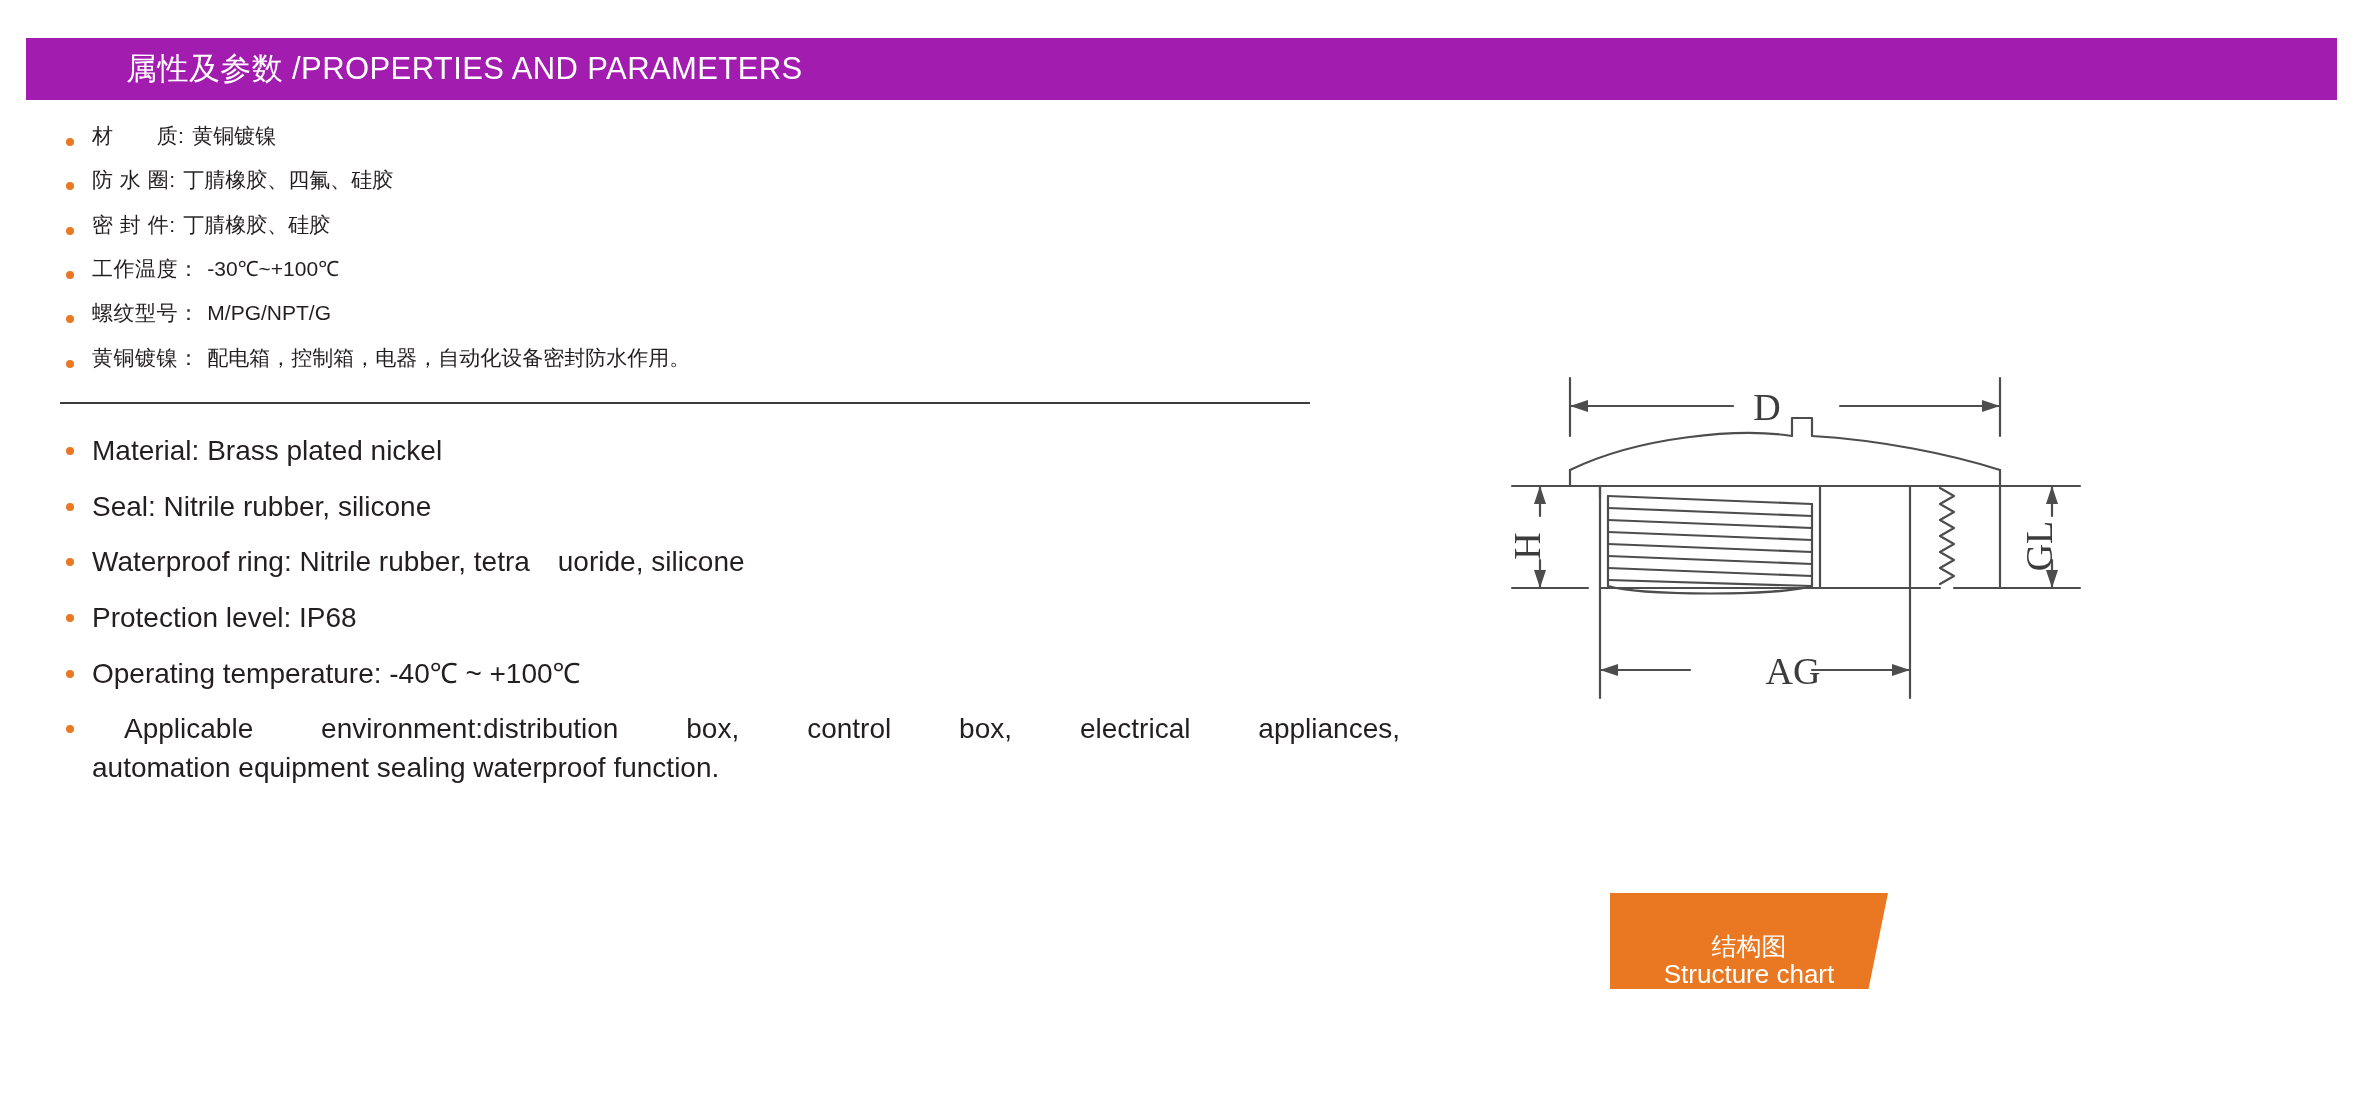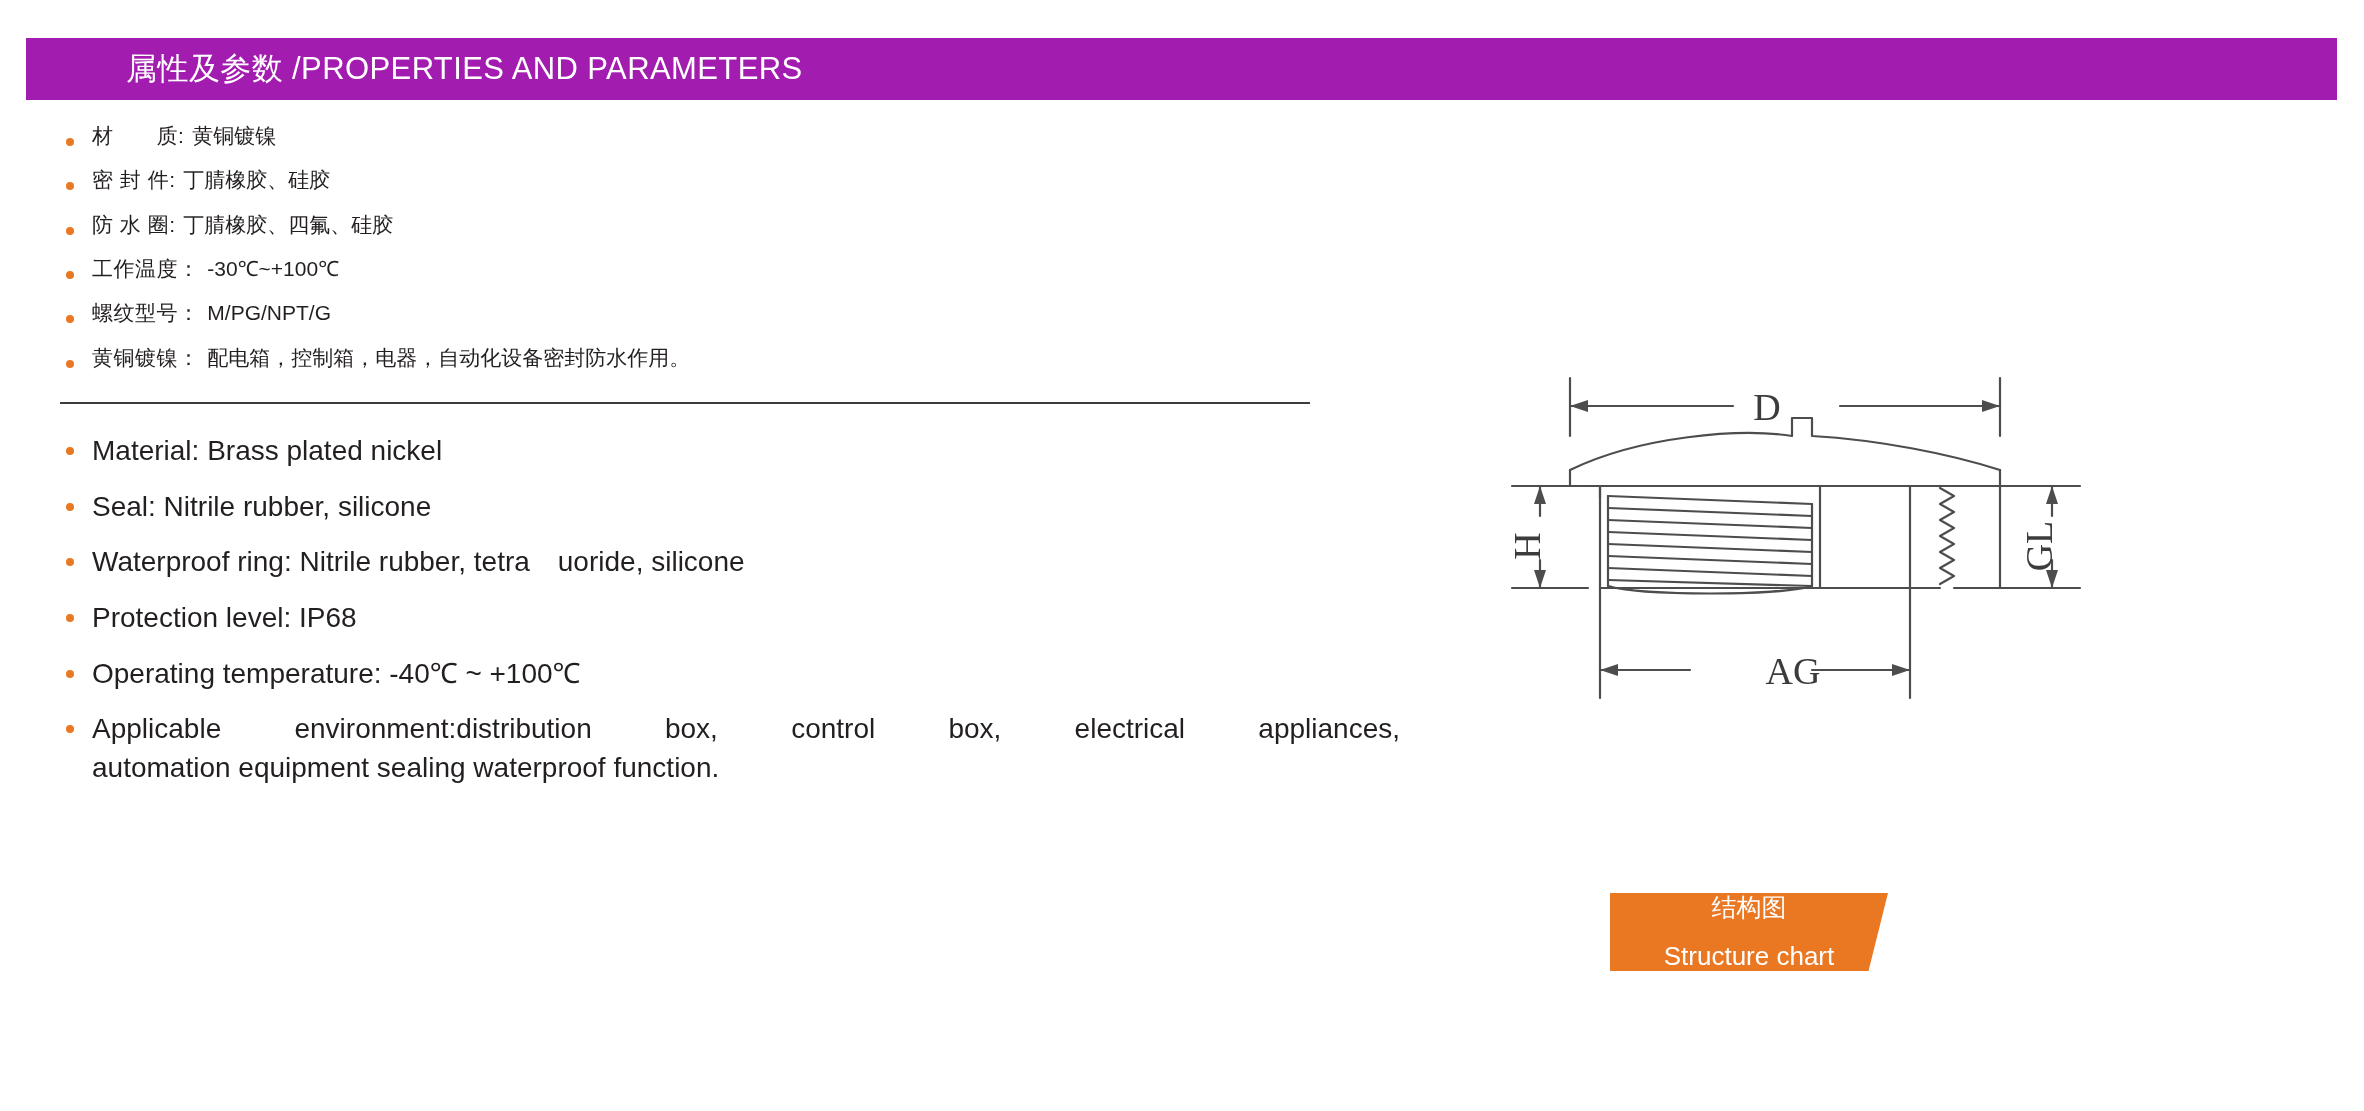--- a/index.html
+++ b/index.html
@@ -90,20 +90,21 @@
 
   .justify-block {
     text-align: justify;
     text-align-last: left;
     max-width: 1195px;
   }
   .justify-line {
     display: block;
     text-align: justify;
     text-align-last: justify;
+    margin-left: 32px;
   }
   .justify-line-last {
     display: block;
     text-align: left;
   }
 
   
   .figure-area {
     position: absolute;
     left: 1440px;
@@ -116,28 +117,28 @@
     left: 0;
     top: 0;
     width: 880px;
     height: 800px;
   }
   .struct-btn {
     position: absolute;
     left: 170px;
     top: 775px;
     width: 278px;
-    height: 78px;
+    height: 96px;
     background: #ea7823;
     
     clip-path: polygon(0 0, 100% 0, 93% 100%, 0 100%);
     display: flex;
     flex-direction: column;
     align-items: center;
-    justify-content: space-between;
+    justify-content: flex-end;
     color: #ffffff;
     line-height: 1.12;
   }
   .struct-btn .cn { font-size: 25px; }
   .struct-btn .en { font-size: 26px; }
 </style>
 </head>
 <body>
 
 <div id="page">
@@ -149,26 +150,26 @@
   </div>
 
   <div class="left-col">
 
     <ul class="spec-list cn">
       <li>
         <span class="label-cn">材　　质:</span>
         <span class="val">黄铜镀镍</span>
       </li>
       <li>
+        <span class="label-cn">防 水 圈:</span>
+        <span class="val">丁腈橡胶、四氟、硅胶</span>
+      </li>
+      <li>
         <span class="label-cn">密 封 件:</span>
         <span class="val">丁腈橡胶、硅胶</span>
-      </li>
-      <li>
-        <span class="label-cn">防 水 圈:</span>
-        <span class="val">丁腈橡胶、四氟、硅胶</span>
       </li>
       <li>
         <span class="label-cn">工作温度：</span>
         <span class="val">-30℃~+100℃</span>
       </li>
       <li>
         <span class="label-cn">螺纹型号：</span>
         <span class="val">M/PG/NPT/G</span>
       </li>
       <li>

